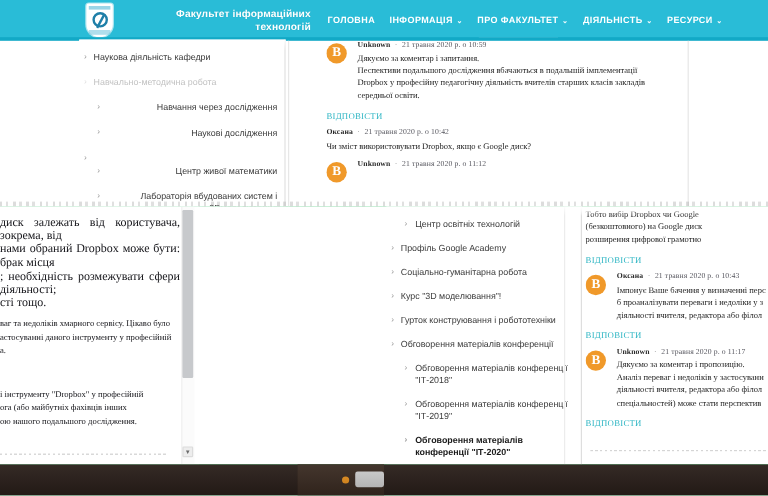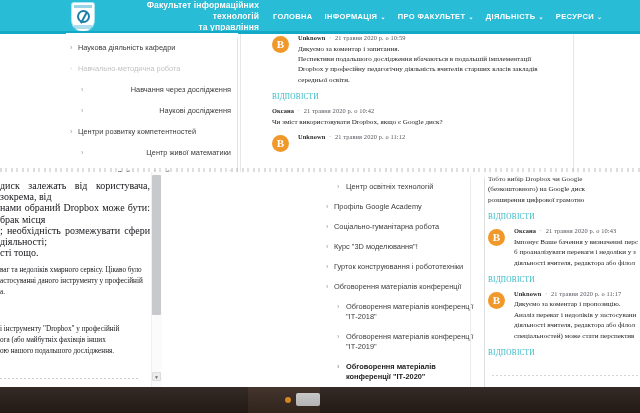--- a/index.html
+++ b/index.html
@@ -161,21 +161,20 @@
   <div class="top-window">
 
     <div class="site-header">
       <div class="logo-shield">
         <div class="capline"></div>
         <div class="ring"></div>
         <div class="botline"></div>
       </div>
       <div class="brand">
         <div>Факультет інформаційних технологій</div>
-        <div>та управління</div>
       </div>
       <div class="topnav">
         <div class="nv">
           <span>ГОЛОВНА</span>
         </div>
         <div class="nv">
           <span>ІНФОРМАЦІЯ</span>
           <span class="carat">⌄</span>
         </div>
         <div class="nv">
@@ -208,21 +207,20 @@
       <div class="mi sub">
         <span class="ch">›</span>
         <span>Навчання через дослідження</span>
       </div>
       <div class="mi sub">
         <span class="ch">›</span>
         <span>Наукові дослідження</span>
       </div>
       <div class="mi">
         <span class="ch">›</span>
-        <span>Центри розвитку компетентностей</span>
       </div>
       <div class="mi sub">
         <span class="ch">›</span>
         <span>Центр живої математики</span>
       </div>
       <div class="mi sub">
         <span class="ch">›</span>
         <span>Лабораторія вбудованих систем і 3Dмоделювання</span>
       </div>
 

